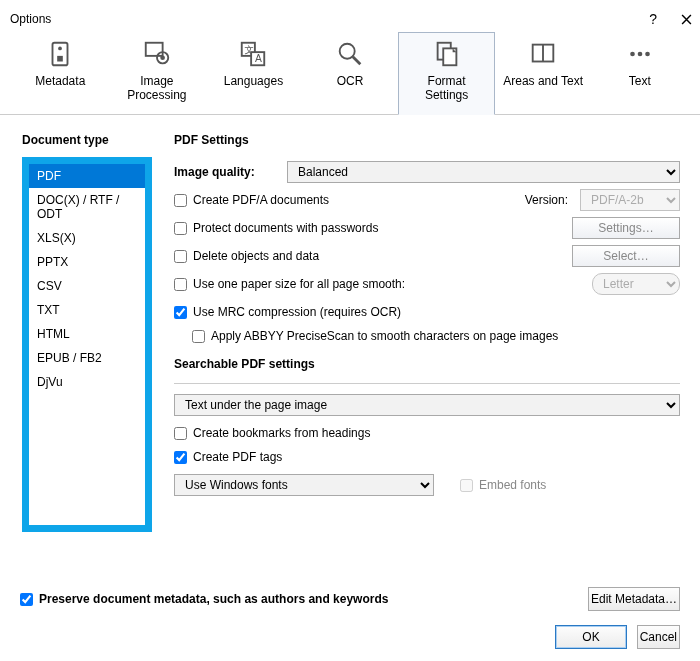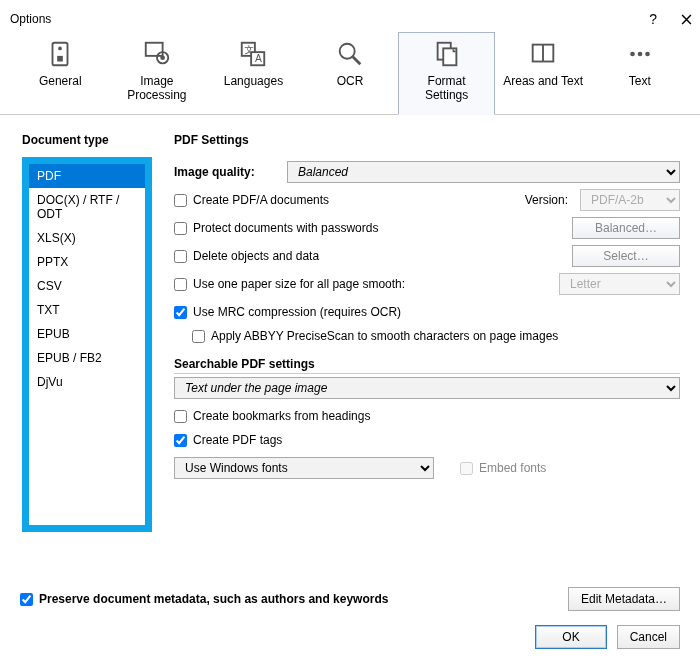--- a/index.html
+++ b/index.html
@@ -80,38 +80,38 @@
   .row .lbl { width: 105px; font-weight: bold; }
   .row .lbl-version { width: auto; font-weight: normal; margin-left: auto; margin-right: 4px; }
   select, .btn-s {
     font: inherit;
     height: 22px;
     border: 1px solid #a9a9a9;
     background: linear-gradient(#fff,#eef0f4);
     padding: 0 6px;
   }
   select { background: #f2f2f2; }
-  select.wide { flex: 1; font-style: italic; }
+  select.wide { flex: 1; }
   select.ver { width: 100px; color: #888; }
-  select.letter { width: 121px; color: #888; }
+  select.letter { width: 88px; color: #888; border-radius: 10px; }
   .btn-s { width: 108px; text-align: center; color: #888; line-height:20px; }
   .chk { display: flex; align-items: center; gap: 6px; }
   .chk input { margin:0; width:13px; height:13px; }
-  .sub-title { font-weight: bold; margin: 10px 0 3px 0; border-bottom:1px solid #ccc; padding-bottom:2px;}
+  .sub-title { font-weight: bold; margin: 10px 0 10px 0; border-bottom:1px solid #ccc; padding-bottom:12px;}
   .indent { margin-left: 18px; }
   .footer-top {
     position: absolute;
     left: 20px; right: 20px; bottom: 50px;
     display: flex; align-items: center; justify-content: space-between;
   }
   .footer-top .chk span { font-weight: bold; }
   .btn {
     font: inherit;
     height: 24px;
-    padding: 0 12px;
+    padding: 0 2px;
     border: 1px solid #a9a9a9;
     background: linear-gradient(#fdfdfd,#ececec);
     cursor: default;
   }
   .btn.primary { border: 1px solid #2a79c4; box-shadow:0 0 0 1px #a8cef2 inset; padding:0 26px;}
   .footer-bot {
     position: absolute;
     right: 20px; bottom: 12px;
     display: flex; gap: 10px;
   }
@@ -135,21 +135,21 @@
 
 <div class="tabs">
   <div class="tab">
     <span class="tab-icon">
         <svg viewBox="0 0 32 32">
           <rect x="8" y="4" width="16" height="24" rx="2" fill="none" stroke="#555" stroke-width="2"></rect>
           <circle cx="16" cy="10" r="2" fill="#555"></circle>
           <rect x="13" y="18" width="6" height="6" fill="#555"></rect>
         </svg>
       </span>
-    <span class="tab-label">General</span>
+    <span class="tab-label">Metadata</span>
   </div>
   <div class="tab">
     <span class="tab-icon">
         <svg viewBox="0 0 32 32">
           <rect x="4" y="4" width="18" height="14" fill="none" stroke="#555" stroke-width="2"></rect>
           <circle cx="22" cy="20" r="6" fill="none" stroke="#555" stroke-width="2"></circle>
           <circle cx="22" cy="20" r="2.5" fill="#555"></circle>
         </svg>
       </span>
     <span class="tab-label" style="white-space:pre-line">Image
@@ -210,21 +210,21 @@
 <div class="body">
   <div class="sidebar">
     <div class="sidebar-title">Document type</div>
     <div class="listbox">
       <div class="listitem selected">PDF</div>
       <div class="listitem">DOC(X) / RTF / ODT</div>
       <div class="listitem">XLS(X)</div>
       <div class="listitem">PPTX</div>
       <div class="listitem">CSV</div>
       <div class="listitem">TXT</div>
-      <div class="listitem">EPUB</div>
+      <div class="listitem">HTML</div>
       <div class="listitem">EPUB / FB2</div>
       <div class="listitem">DjVu</div>
     </div>
   </div>
 
   <div class="panel">
     <div class="panel-title">PDF Settings</div>
 
     <div class="row">
       <span class="lbl">Image quality:</span>
@@ -239,21 +239,21 @@
       <span class="lbl-version">Version:</span>
       <select class="ver" disabled=""><option>PDF/A-2b</option></select>
     </div>
 
     <div class="row">
       <label class="chk">
           <input type="checkbox" style="">
           <span>Protect documents with passwords</span>
         </label>
       <span style="margin-left:auto"></span>
-      <div class="btn-s">Balanced…</div>
+      <div class="btn-s">Settings…</div>
     </div>
 
     <div class="row">
       <label class="chk">
           <input type="checkbox" style="">
           <span>Delete objects and data</span>
         </label>
       <span style="margin-left:auto"></span>
       <div class="btn-s">Select…</div>
     </div>

